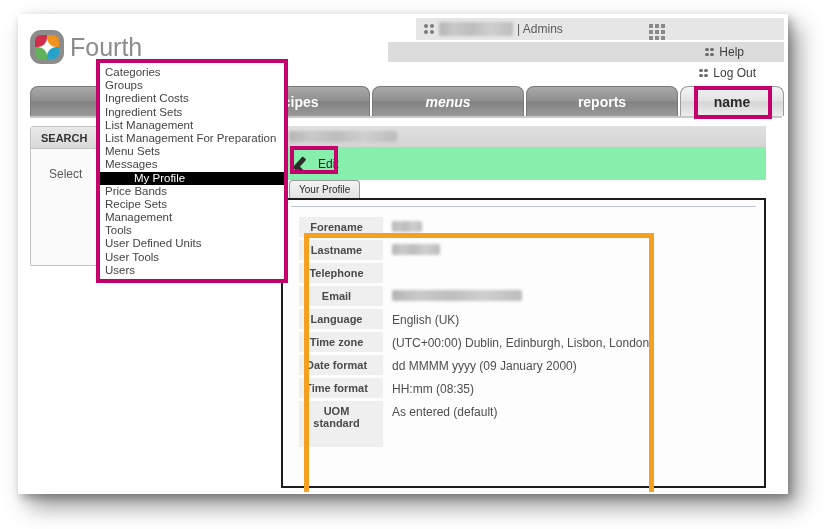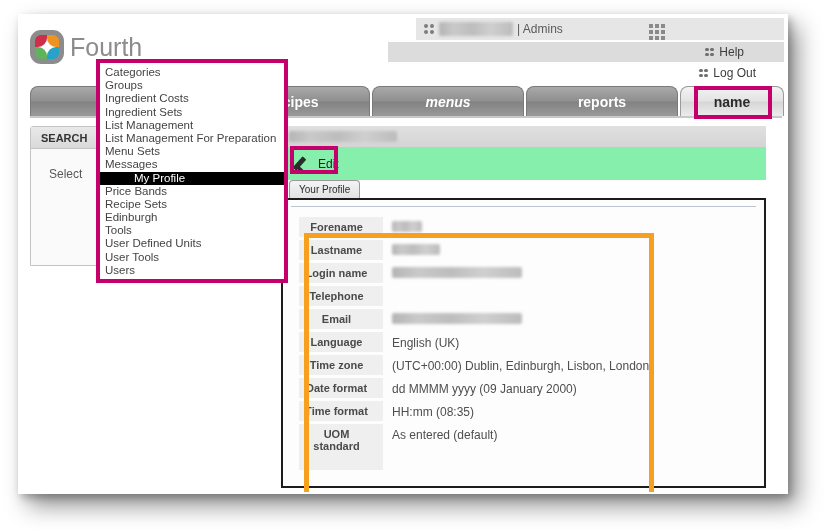--- a/index.html
+++ b/index.html
@@ -295,26 +295,20 @@
               <div class="frow">
                 <div class="flabel">Forename</div>
                 <div class="fvalue">
                   <span class="blur" style="width: 30px; height: 11px; font-size: 11px;">Paul</span>
                 </div>
               </div>
               <div class="frow">
                 <div class="flabel">Lastname</div>
                 <div class="fvalue">
                   <span class="blur" style="width: 48px; height: 11px; font-size: 11px;">Newsom</span>
-                </div>
-              </div>
-              <div class="frow">
-                <div class="flabel">Login name</div>
-                <div class="fvalue">
-                  <span class="blur" style="width: 130px; height: 11px; font-size: 11px;">paul.newsom@fourth.com</span>
                 </div>
               </div>
               <div class="frow">
                 <div class="flabel">Telephone</div>
                 <div class="fvalue"></div>
               </div>
               <div class="frow">
                 <div class="flabel">Email</div>
                 <div class="fvalue">
                   <span class="blur" style="width: 130px; height: 11px; font-size: 11px;">paul.newsom@fourth.com</span>
@@ -359,21 +353,21 @@
         <div class="menuitem"><span>Groups</span></div>
         <div class="menuitem"><span>Ingredient Costs</span></div>
         <div class="menuitem"><span>Ingredient Sets</span></div>
         <div class="menuitem"><span>List Management</span></div>
         <div class="menuitem"><span>List Management For Preparation</span></div>
         <div class="menuitem"><span>Menu Sets</span></div>
         <div class="menuitem"><span>Messages</span></div>
         <div class="menuitem sel"><span>My Profile</span></div>
         <div class="menuitem"><span>Price Bands</span></div>
         <div class="menuitem"><span>Recipe Sets</span></div>
-        <div class="menuitem"><span>Edinburgh</span></div>
+        <div class="menuitem"><span>Management</span></div>
         <div class="menuitem"><span>Tools</span></div>
         <div class="menuitem"><span>User Defined Units</span></div>
         <div class="menuitem"><span>User Tools</span></div>
         <div class="menuitem"><span>Users</span></div>
       </div>
 
   </div>
 </div>
 
 </body></html>

